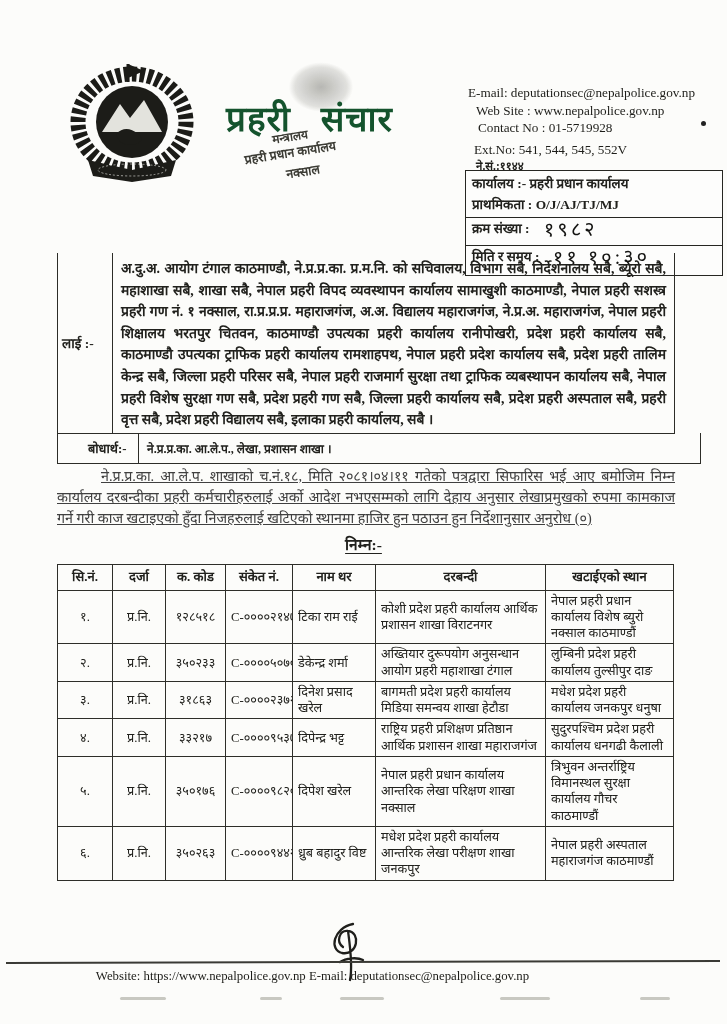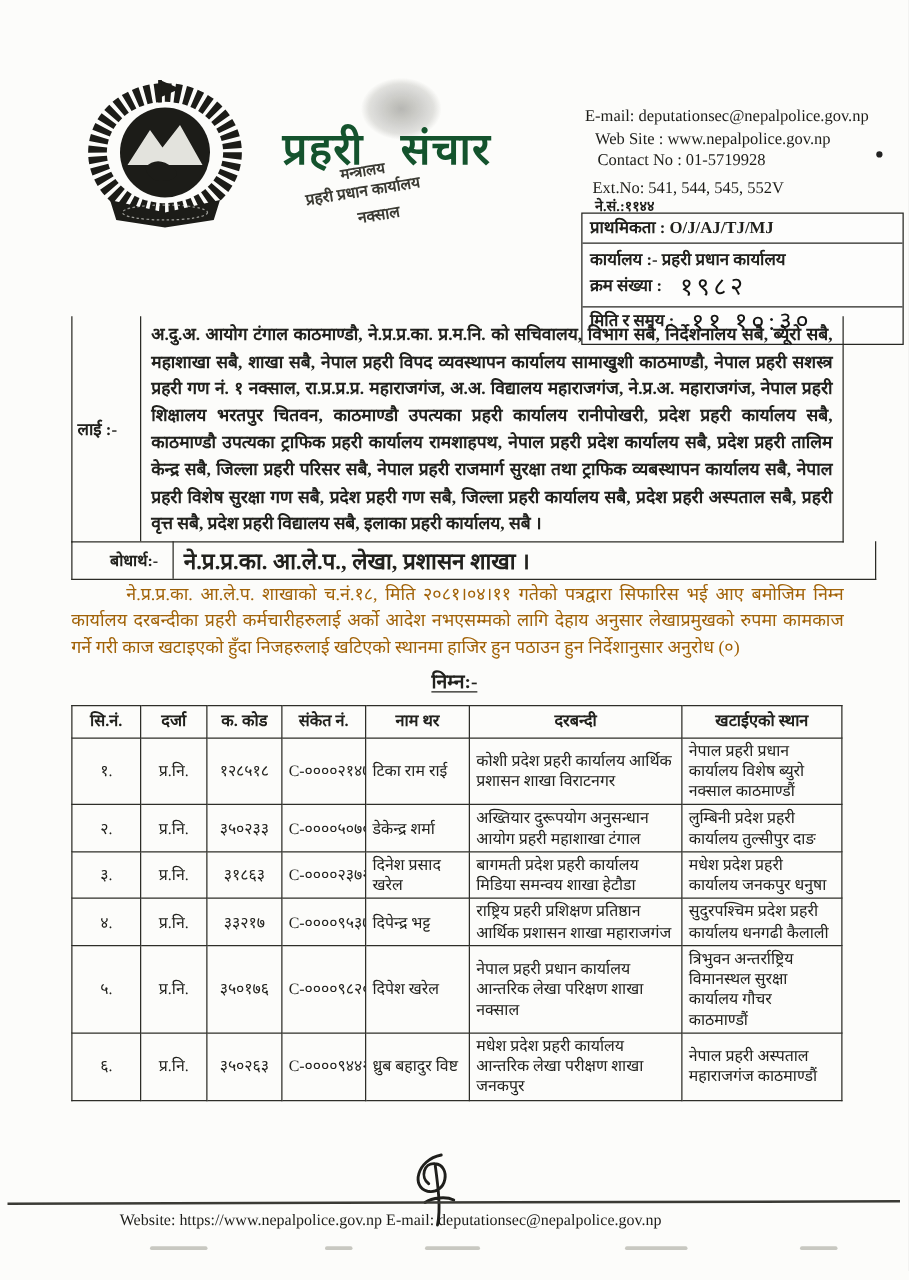--- a/index.html
+++ b/index.html
@@ -51,24 +51,24 @@
     width:50px; flex:0 0 50px; border-right:1.5px solid #2c2c27;
     display:flex; align-items:center; padding-left:4px; font-size:13.5px; font-weight:700;
   }
   .lrow .val{flex:1; padding:3px 8px; font-weight:700;}
   .from-row{left:57px; top:214px; width:410px; height:39px;}
   .from-row .val{display:flex; align-items:center; font-size:14.2px;}
   .to-row{left:57px; top:253px; width:616px; height:180px; border-top:none;}
   .to-row .val{font-size:13.9px; line-height:21.6px; text-align:justify; padding-top:5px;}
   .cc-row{left:57px; top:433px; width:616px; height:30px; border-top:none;padding-left:26px;}
   .cc-row .lbl{font-size:12.8px;}
-  .cc-row .val{display:flex; align-items:center; font-size:18px;}
+  .cc-row .val{display:flex; align-items:center; font-size:12px;}
   .body-par{
     left:57px; top:466px; width:618px; font-size:14.3px; line-height:21px;
-    text-align:justify; text-indent:44px; color:#a16207;
+    text-align:justify; text-indent:44px; color:#404040;text-decoration:underline;
   }
   .nimna{
     left:0; top:533px; width:727px; text-align:center; font-size:15.5px; font-weight:700;
   }
   .nimna span{text-decoration:underline; text-underline-offset:3px;}
   
   .tbl{
     left:57px; top:564px; width:616px; border-collapse:collapse; table-layout:fixed;
     font-size:12.7px; line-height:1.28;border-radius:11px;
   }
@@ -111,22 +111,22 @@
   <div class="abs contact">
     <div class="c1">E-mail: deputationsec@nepalpolice.gov.np</div>
     <div class="c2">Web Site : www.nepalpolice.gov.np</div>
     <div class="c3">Contact No : 01-5719928</div>
     <div class="c4">Ext.No: 541, 544, 545, 552V</div>
     <div class="c5">ने.सं.:११४४</div>
   </div>
   <div class="abs dot"></div>
 
   <div class="abs info-box">
+    <div class="r r1">कार्यालय :- प्रहरी प्रधान कार्यालय</div>
     <div class="r r2">प्राथमिकता : O/J/AJ/TJ/MJ</div>
-    <div class="r r1">कार्यालय :- प्रहरी प्रधान कार्यालय</div>
     <div class="r r3">
       <span>क्रम संख्या :</span><span class="hand">१९८२</span>
     </div>
     <div class="r r4">
       <span>मिति र समय :</span><span class="hand">११ १०:३०</span>
     </div>
   </div>
 
 
   <div class="abs lrow to-row">

